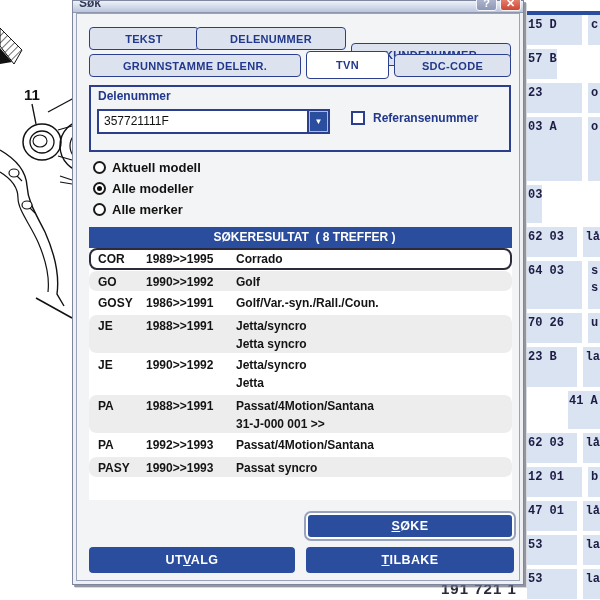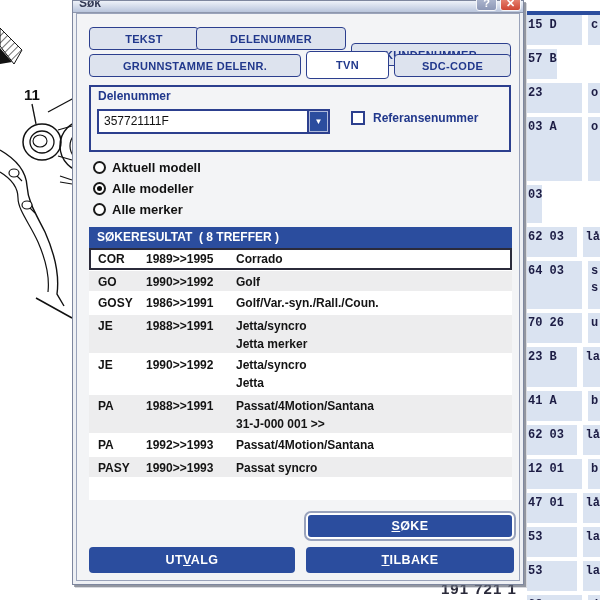--- a/index.html
+++ b/index.html
@@ -77,24 +77,24 @@
   #radio-group { position:absolute; left:20px; top:156px; z-index:6; }
   .radio-item { display:flex; align-items:center; height:21px; }
   .radio-circle { width:13px; height:13px; border:2px solid #1a1a1a; border-radius:50%; background:#fff; margin-right:6px; position:relative; }
   .radio-circle .dot { position:absolute; left:2px; top:2px; width:5px; height:5px; border-radius:50%; background:#0a0a0a; display:none; }
   .radio-item.checked .radio-circle .dot { display:block; }
   .radio-label { font-size:13px; font-weight:bold; color:#111; }
 
   
   #results-header {
     position:absolute; left:16px; top:226px; width:423px; height:21px; background:#2b4d9e;
-    color:#fff; font-size:12px; font-weight:bold; line-height:21px; padding-left:8px; z-index:6; white-space:pre;
+    color:#fff; font-size:12px; font-weight:bold; line-height:21px; padding-left:8px; z-index:6; white-space:pre;text-align:center;
   }
   #results-body { position:absolute; left:16px; top:247px; width:423px; height:252px; background:#fff; z-index:6; }
-  .rrow { position:relative; height:22px; }
+  .rrow { position:relative; height:22px;border-radius:8px; }
   .rrow.tall { height:40px; }
   .rrow.shaded { background:#ededee; border-top:1px solid #fff; border-bottom:1px solid #fff; }
   .rrow.selected { box-shadow:inset 0 0 0 2px #2b2b3b; }
   .rrow span { position:absolute; top:4px; font-size:12px; font-weight:bold; color:#141414; white-space:pre; }
   .rrow .c { left:9px; }
   .rrow .y { left:57px; }
   .rrow .n { left:147px; }
   .rrow .n2 { top:22px; left:147px; }
 
   
@@ -220,21 +220,21 @@
         </div>
         <div class="bgrow" style="height: 40px;">
           <div class="cell1">
             <span class="bg-txt">23 B</span>
           </div>
           <div class="gap"></div>
           <div class="cell2">
             <span class="bg-txt">la</span>
           </div>
         </div>
-        <div class="bgrow" style="height: 30px;">
+        <div class="bgrow" style="height: 38px; padding-left: 41px;">
           <div class="cell1">
             <span class="bg-txt">41 A</span>
           </div>
           <div class="gap"></div>
           <div class="cell2">
             <span class="bg-txt">b</span>
           </div>
         </div>
         <div class="bgrow" style="height: 30px;">
           <div class="cell1">
@@ -349,21 +349,21 @@
         </div>
         <div class="rrow">
           <span class="c">GOSY</span>
           <span class="y">1986&gt;&gt;1991</span>
           <span class="n">Golf/Var.-syn./Rall./Coun.</span>
         </div>
         <div class="rrow shaded tall">
           <span class="c">JE</span>
           <span class="y">1988&gt;&gt;1991</span>
           <span class="n">Jetta/syncro</span>
-          <span class="n2">Jetta merker</span>
+          <span class="n2">Jetta syncro</span>
         </div>
         <div class="rrow tall">
           <span class="c">JE</span>
           <span class="y">1990&gt;&gt;1992</span>
           <span class="n">Jetta/syncro</span>
           <span class="n2">Jetta</span>
         </div>
         <div class="rrow shaded tall">
           <span class="c">PA</span>
           <span class="y">1988&gt;&gt;1991</span>

